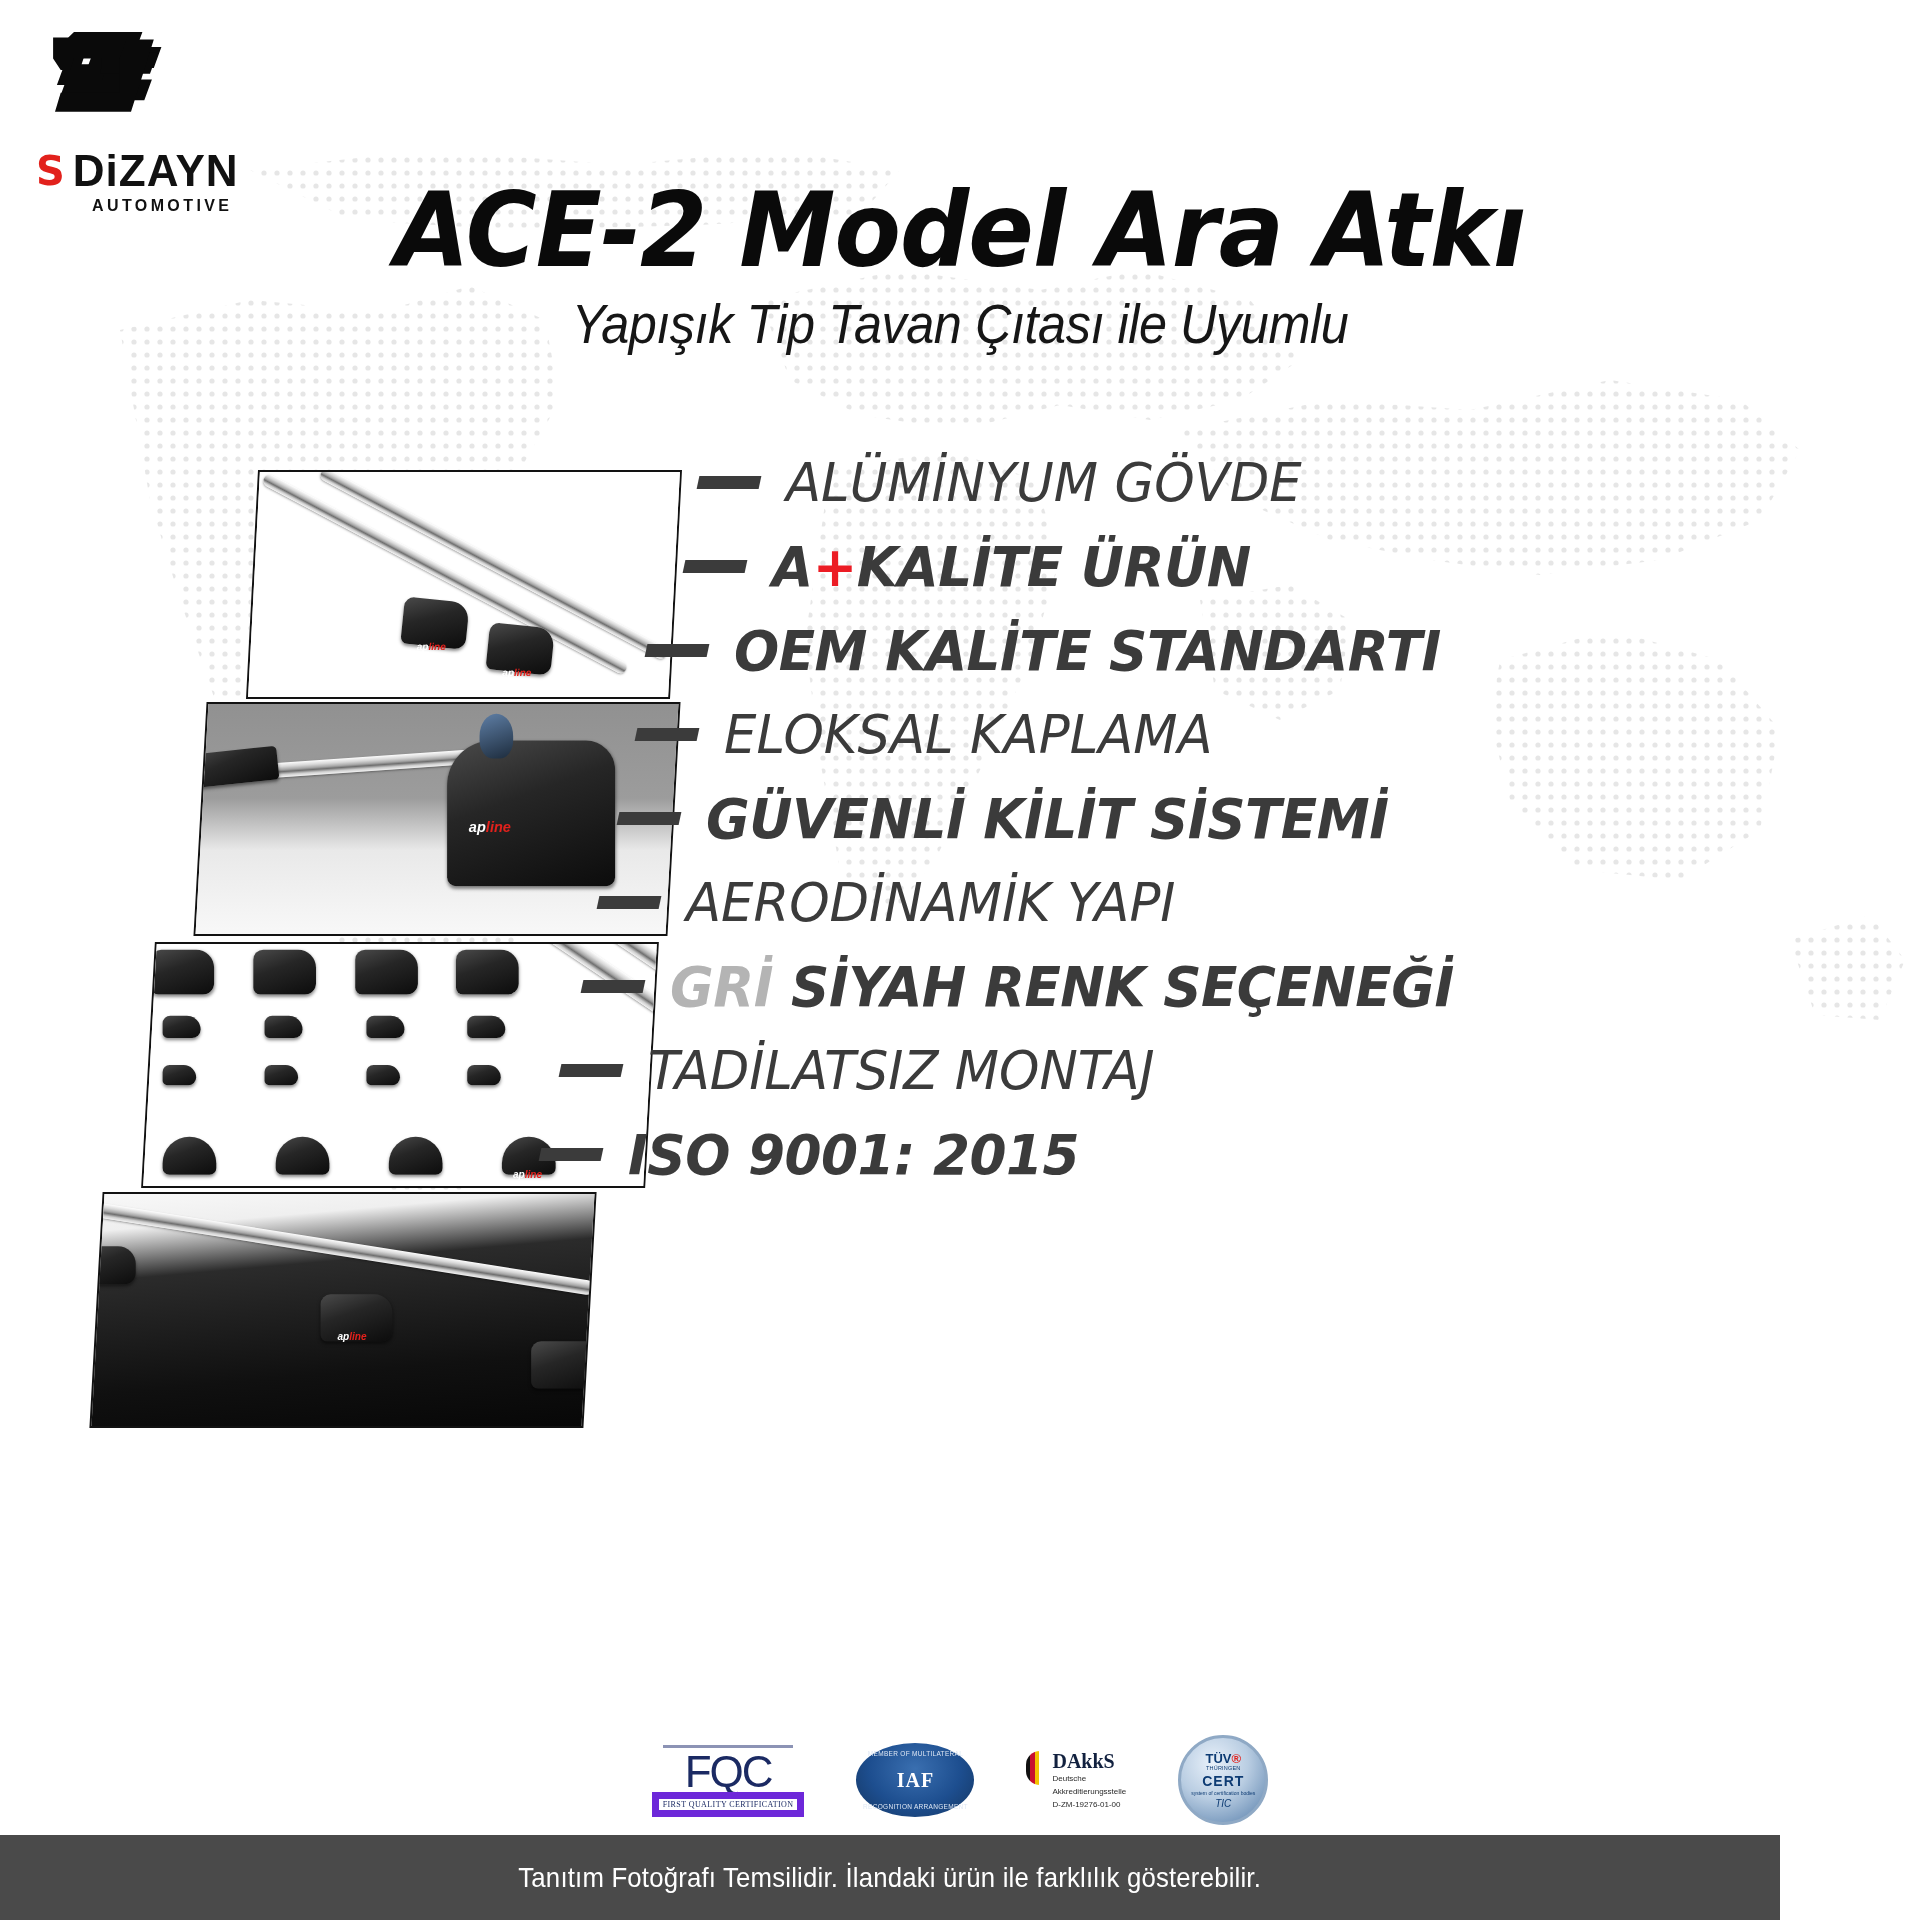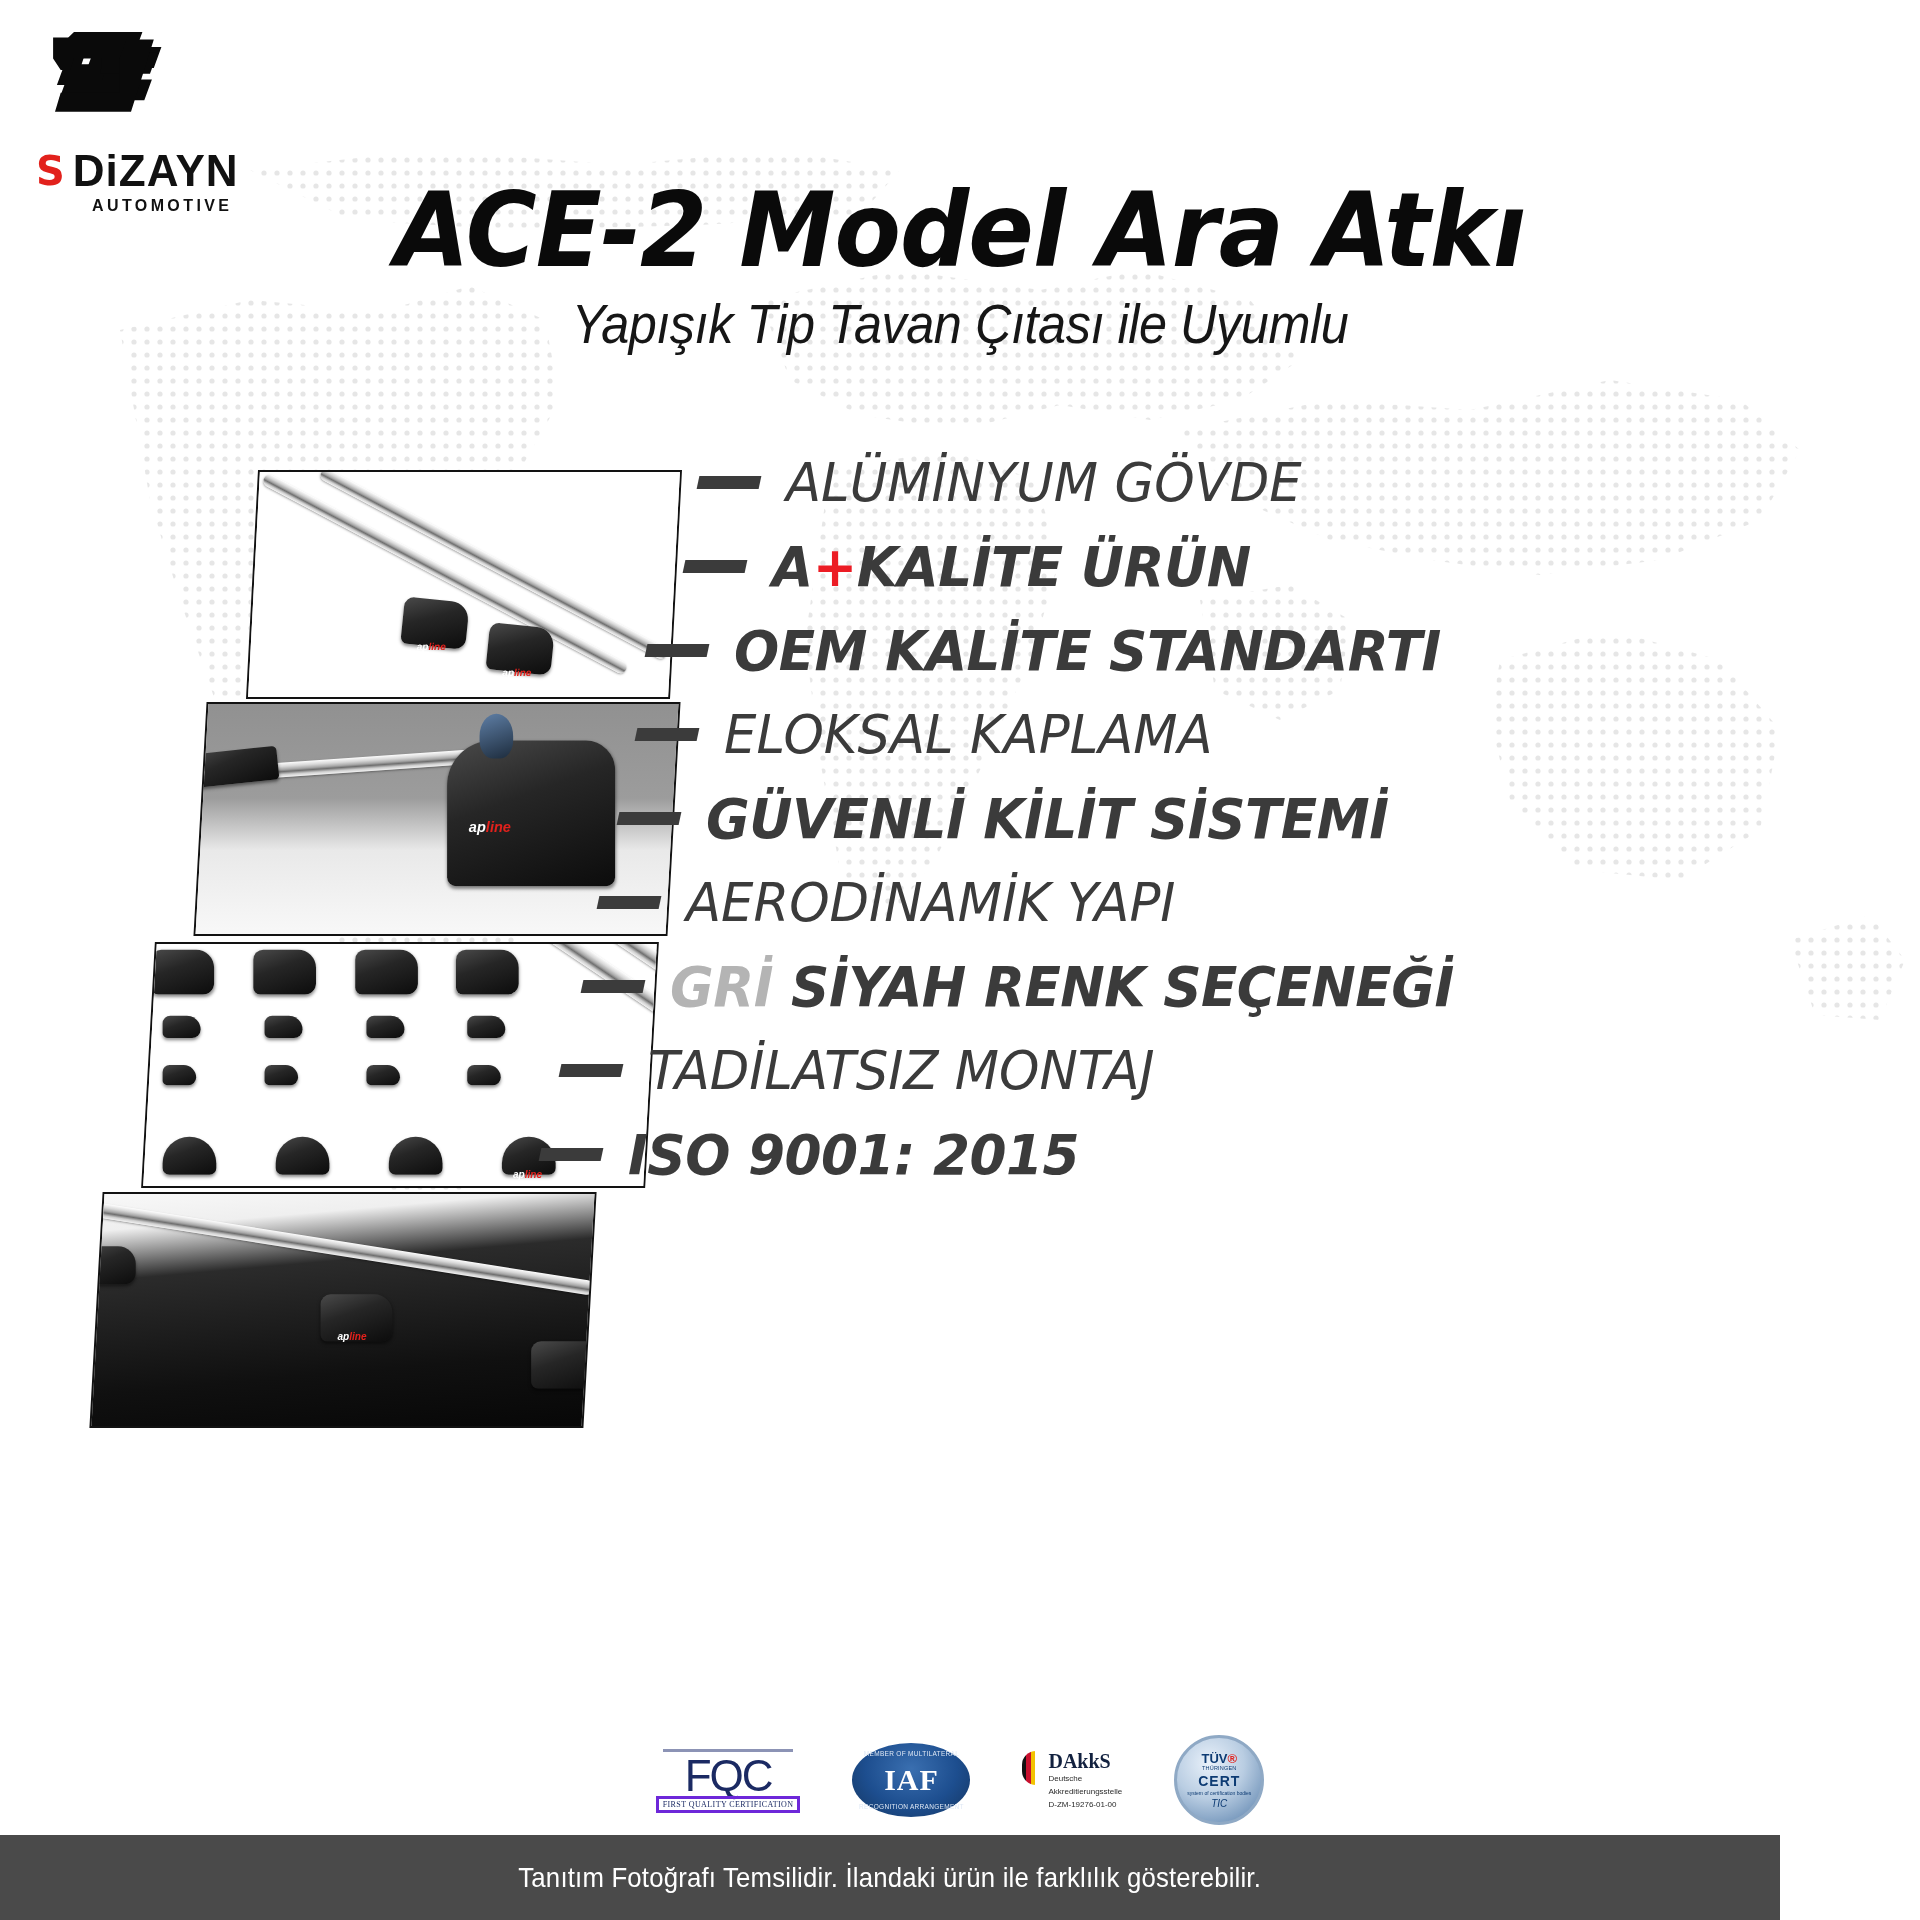--- a/index.html
+++ b/index.html
@@ -95,27 +95,27 @@
   .r9{margin-left:-96px;}
 
   
   .certs{
     position:absolute;left:0;top:1735px;width:1920px;
     display:flex;justify-content:center;align-items:center;gap:52px;z-index:4;
   }
   .cert{display:flex;flex-direction:column;align-items:center;}
   .fqc-top{font-family:Liberation Sans, sans-serif;font-size:44px;color:#1b2a63;line-height:.95;letter-spacing:-2px;font-weight:normal;}
   .fqc-bar{width:130px;height:3px;background:#8c93b5;margin:2px 0 3px;}
-  .fqc-cap{font-family:"Liberation Serif",serif;font-size:8px;color:#1b2a63;letter-spacing:.4px;border:3px solid #6d28d9;padding:1px 4px;}
+  .fqc-cap{font-family:"Liberation Serif",serif;font-size:8px;color:#1b2a63;letter-spacing:.4px;border:7px solid #6d28d9;padding:1px 4px;}
   .iaf-oval{
     width:118px;height:74px;border-radius:50%;
     background:radial-gradient(ellipse at 50% 35%,#3a6fb0 0%,#1d4e8f 55%,#14355f 100%);
     display:flex;align-items:center;justify-content:center;position:relative;color:#fff;
   }
-  .iaf-oval b{font-family:"Liberation Serif",serif;font-size:30px;letter-spacing:1px;}
+  .iaf-oval b{font-family:"Liberation Serif",serif;font-size:20px;letter-spacing:1px;}
   .iaf-t,.iaf-b{position:absolute;left:0;width:100%;text-align:center;font-size:6.5px;color:#dfe8f5;letter-spacing:.3px;}
   .iaf-t{top:7px;} .iaf-b{bottom:7px;}
   .dakks{display:flex;align-items:flex-start;gap:6px;}
   .dakks-arc{width:20px;height:34px;background:
     linear-gradient(90deg,#111 0 4px,#c8102e 4px 9px,#f2c200 9px 13px,transparent 13px);
     border-radius:14px 0 0 14px;}
   .dakks-name{font-family:"Liberation Serif",serif;font-size:20px;font-weight:bold;color:#12213f;line-height:1;}
   .dakks-sub{font-size:8px;color:#2a2a2a;line-height:1.25;margin-top:3px;}
   .tuv{
     width:84px;height:84px;border-radius:50%;

